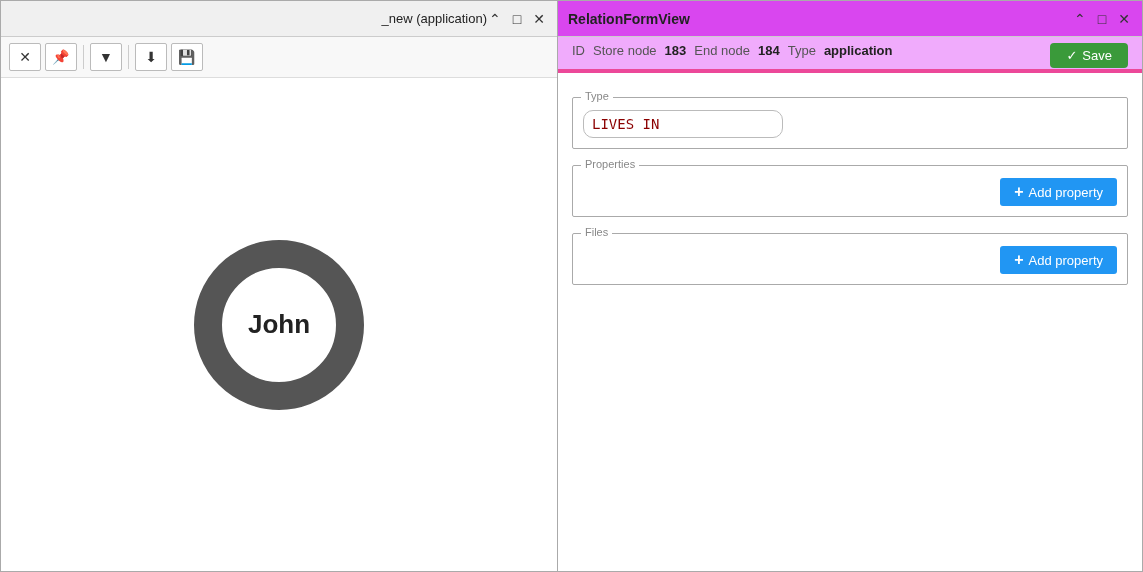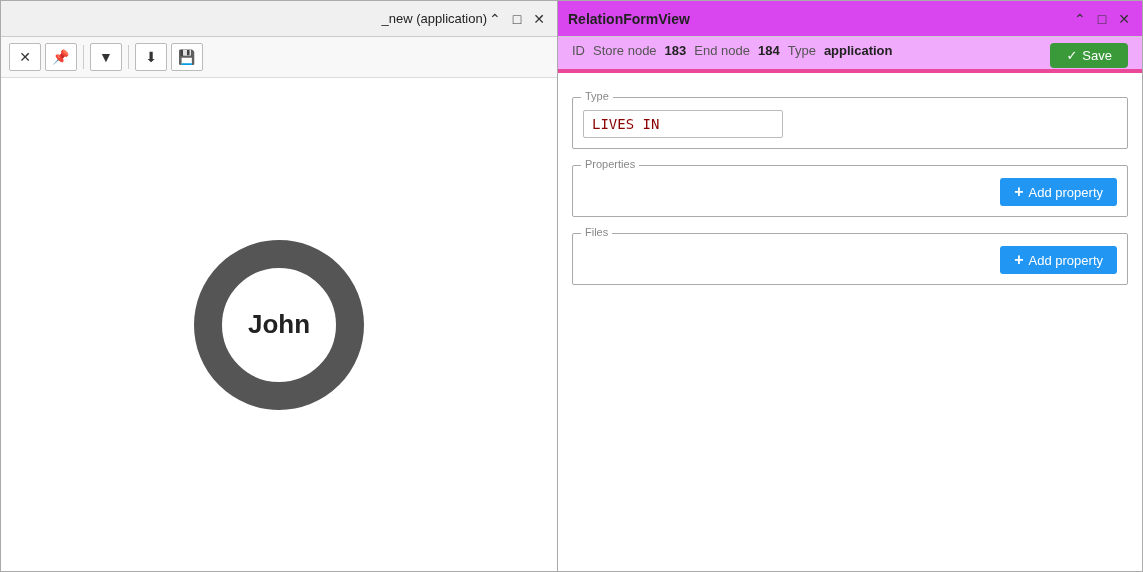--- a/index.html
+++ b/index.html
@@ -206,21 +206,21 @@
       font-size: 11px;
       color: #888;
     }
 
     .type-input {
       border: 1px solid #bbb;
       padding: 5px 8px;
       font-size: 14px;
       color: #8b0000;
       width: 200px;
-      border-radius: 2px;
+      border-radius: 10px;
       outline: none;
       font-family: monospace;
     }
 
     .add-property-btn {
       background: #2196F3;
       color: white;
       border: none;
       padding: 6px 14px;
       border-radius: 3px;

